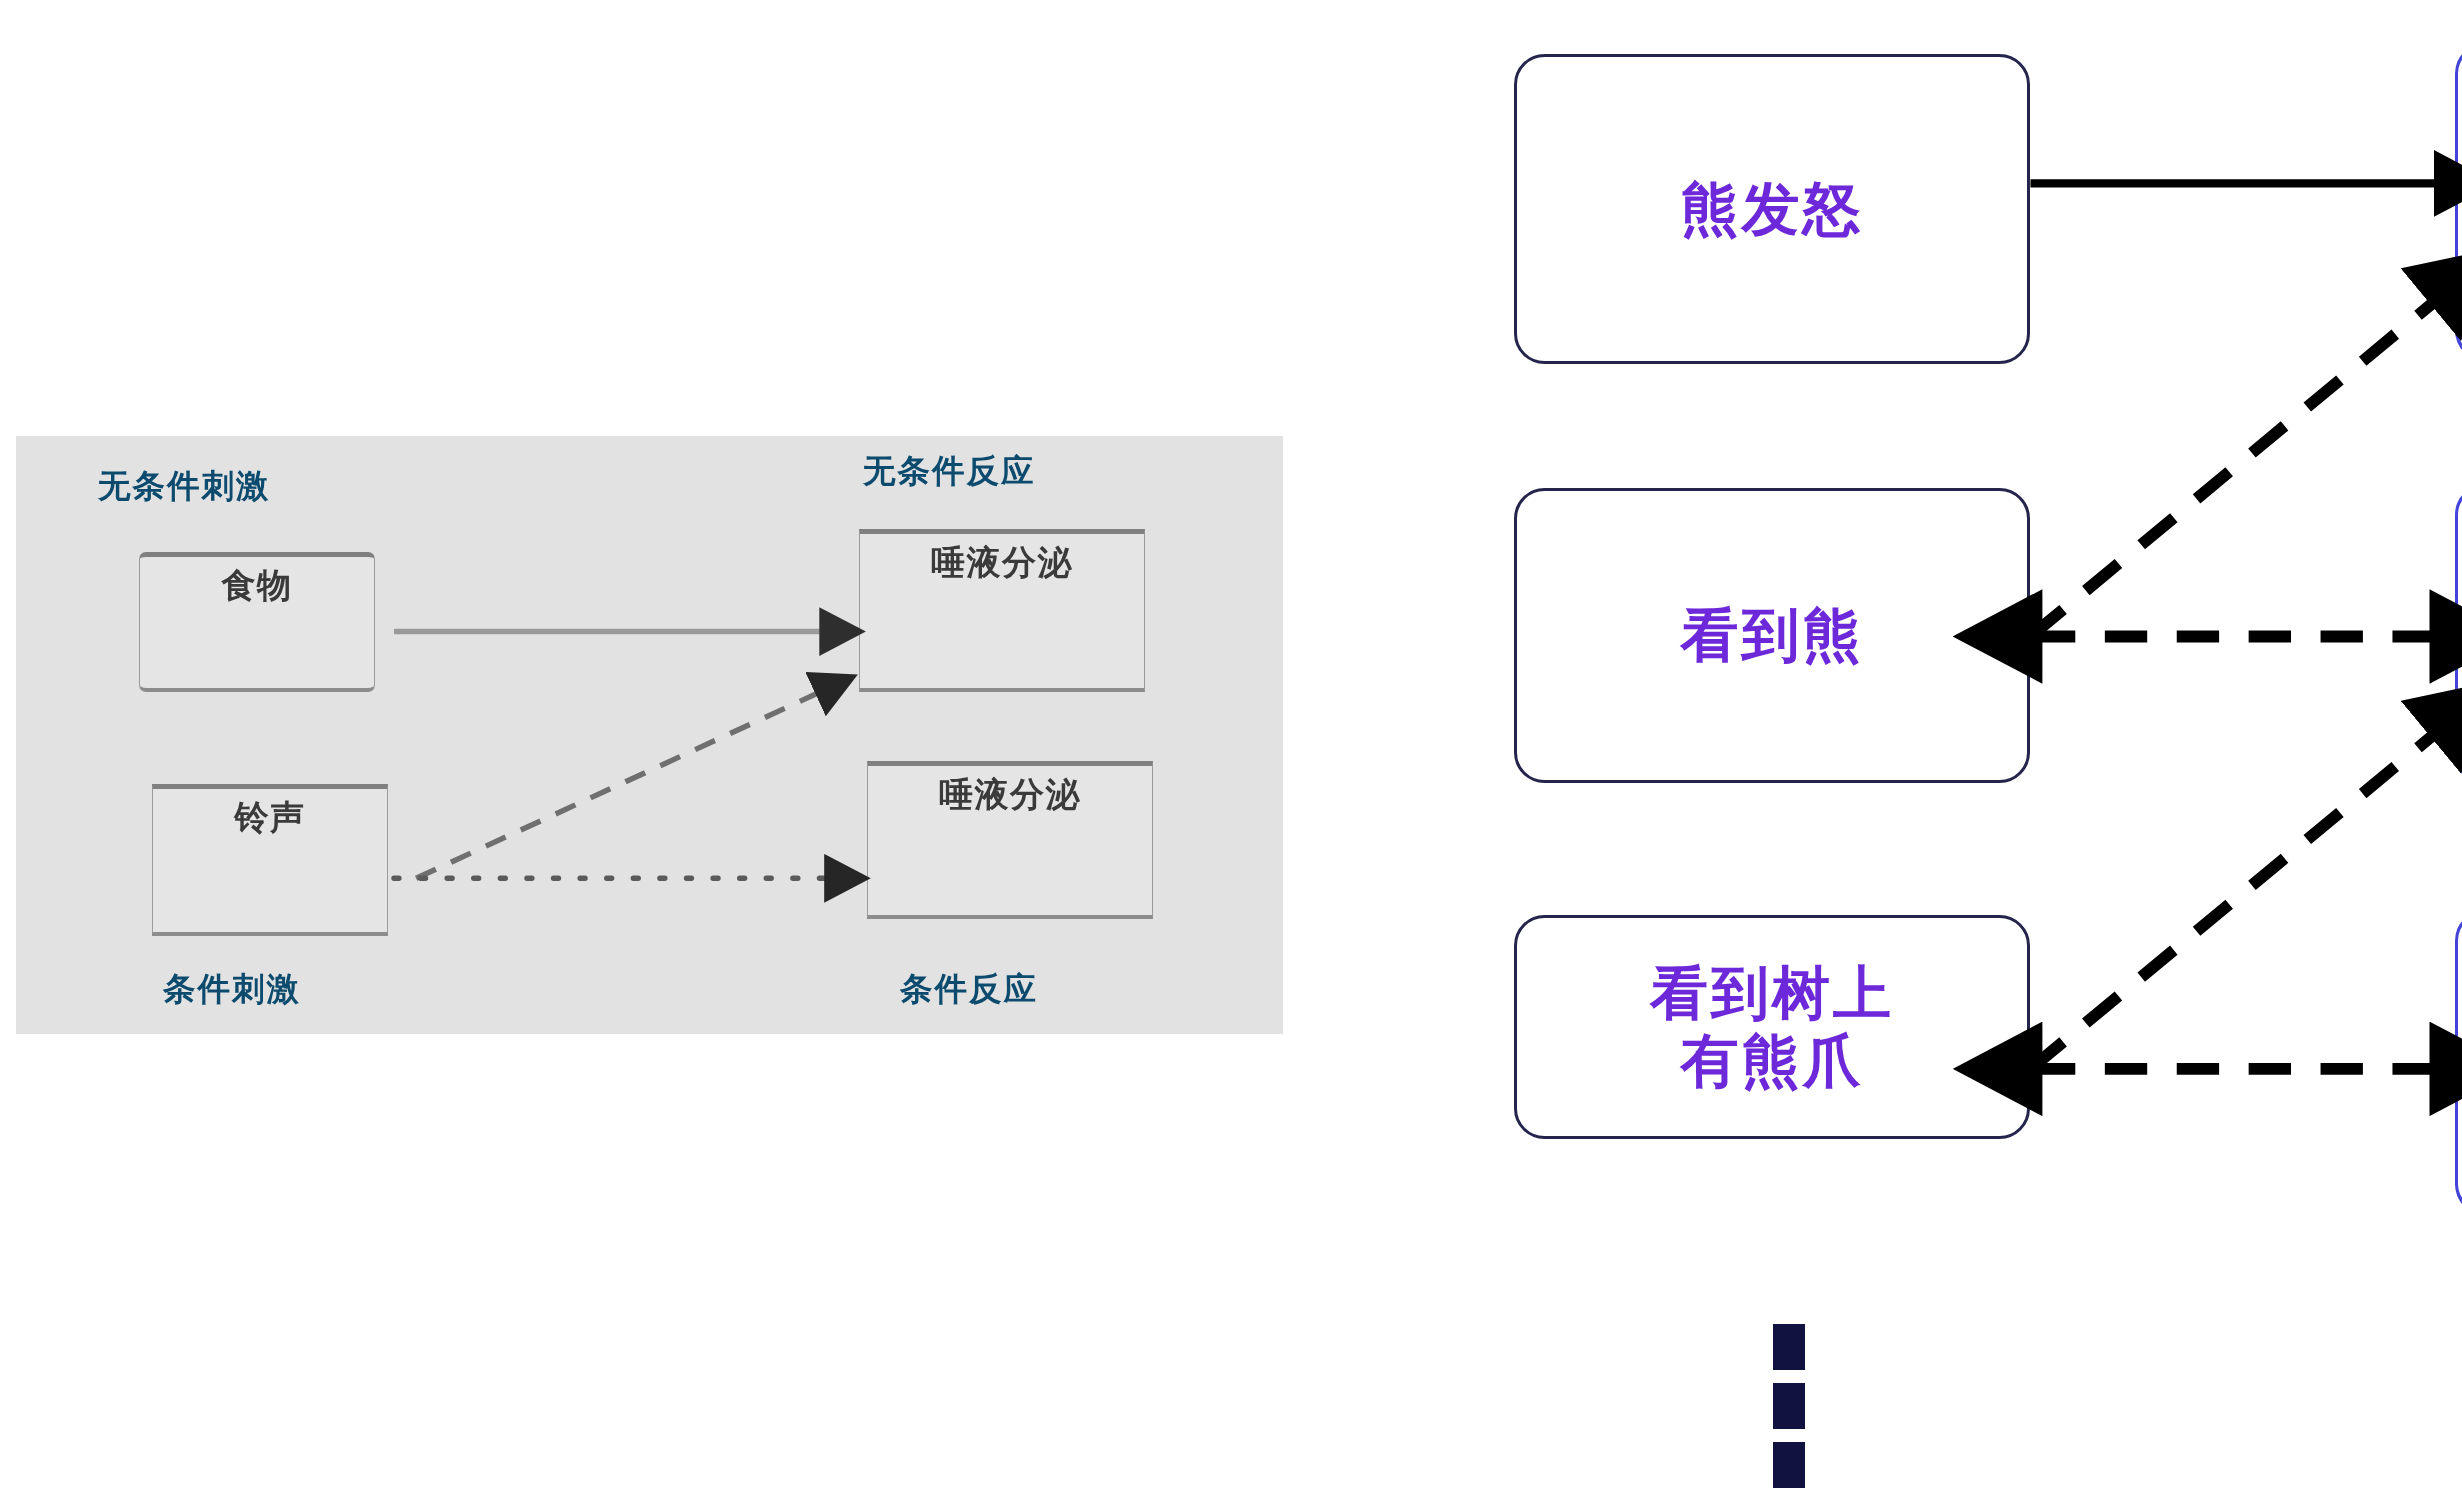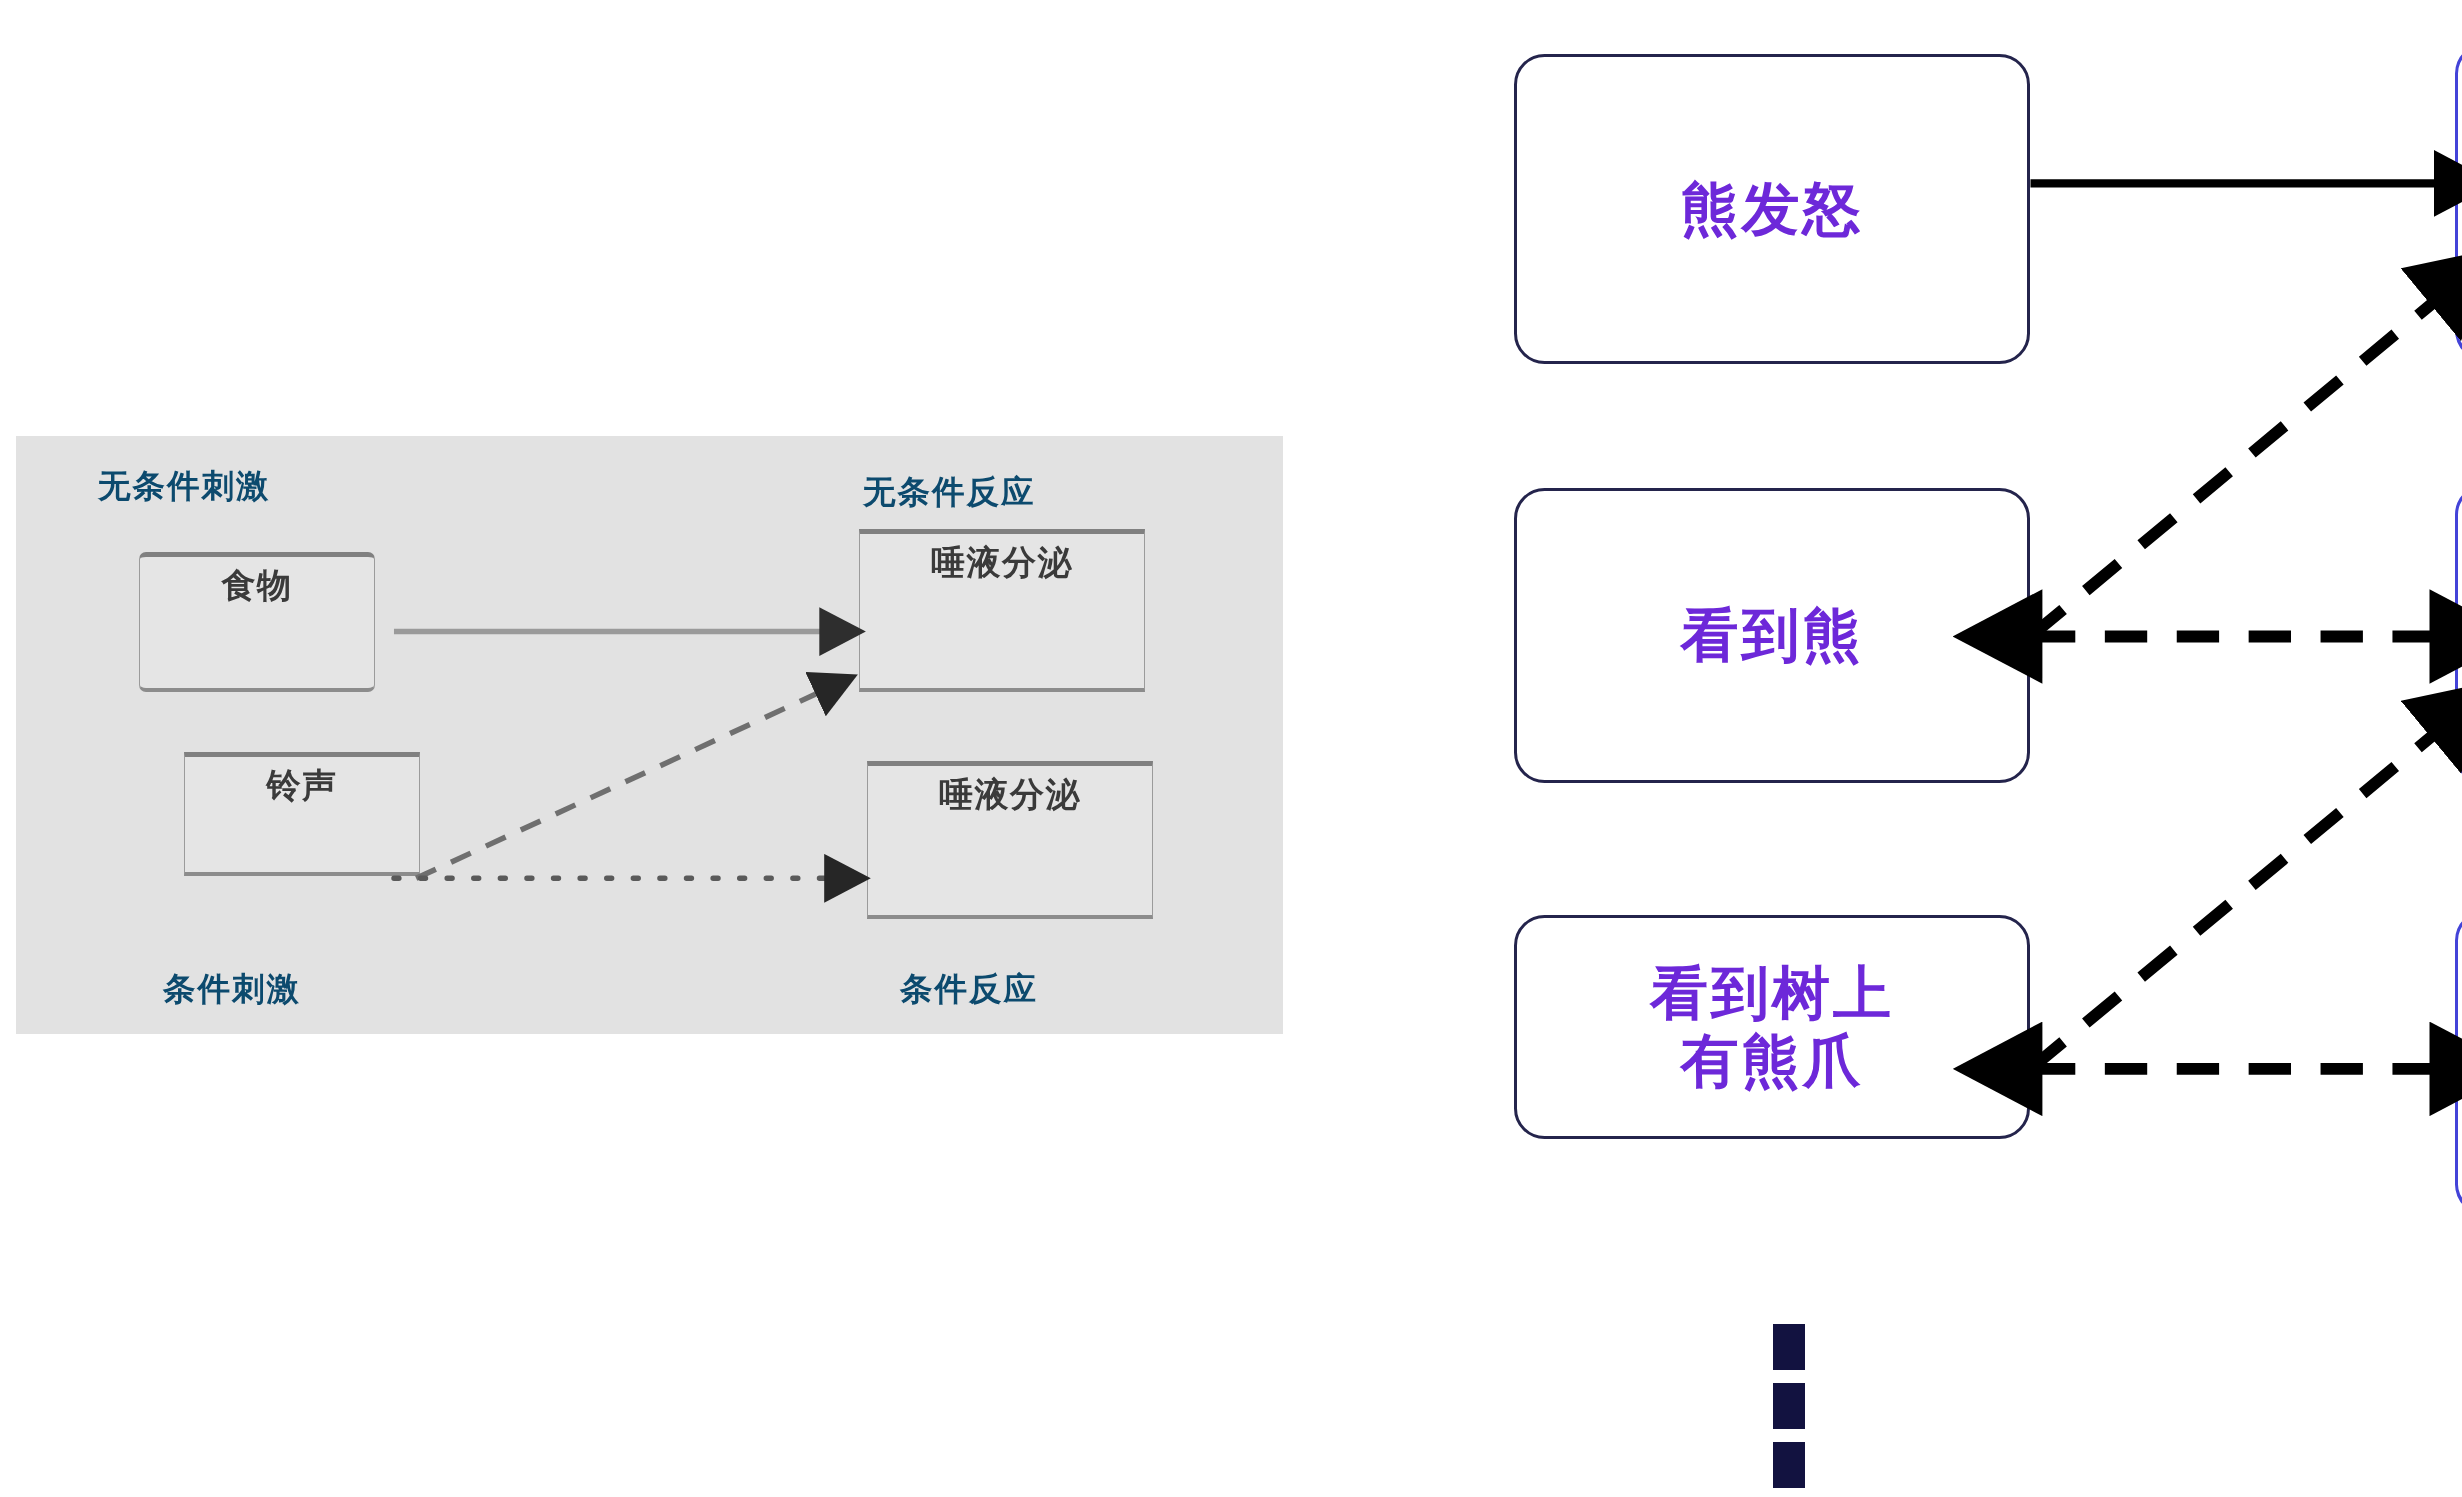--- a/index.html
+++ b/index.html
@@ -6,32 +6,32 @@
   body{width:3306px;height:1498px;position:relative;overflow:hidden;
        font-family:"Liberation Sans","DejaVu Sans",sans-serif;}
   .canvas{position:absolute;left:0;top:0;width:3306px;height:1498px;background:#fff;}
 
   
   .cc-panel{position:absolute;left:16.3px;top:436px;width:1267px;height:598px;
             background:#e2e2e2;}
   .cc-label{position:absolute;color:#0c4a6e;font-size:32.5px;line-height:1;
             letter-spacing:2px;white-space:nowrap;font-weight:600;}
   .cc-lbl-ucs{left:98px;top:470px;}
-  .cc-lbl-ucr{left:863px;top:476px;}
+  .cc-lbl-ucr{left:863px;top:455px;}
   .cc-lbl-cs {left:118px;top:973px;margin-left:45px;}
   .cc-lbl-cr {left:900px;top:973px;font-family:Liberation Serif, serif;}
 
   .cc-box{position:absolute;background:#e5e5e5;border:1.5px solid #9b9b9b;
           border-top:5.4px solid #808080;border-bottom:4.4px solid #8c8c8c;
           box-sizing:border-box;display:flex;align-items:flex-start;
           justify-content:center;}
   .cc-box span{color:#3a3a3a;font-size:34px;line-height:1;letter-spacing:1.5px;
                padding-top:10.8px;white-space:nowrap;font-weight:600;}
   .cc-food    {left:139px; top:552px;width:236px;height:140px;border-radius:7px;}
-  .cc-bell    {left:152px; top:752px;width:236px;height:124px;margin-left:32px;}
+  .cc-bell    {left:152px; top:784px;width:236px;height:152px;}
   .cc-saliva1 {left:859px;top:529px;width:286px;height:163px;}
   .cc-saliva2 {left:867px;top:761px;width:286px;height:158px;}
 
   .cc-svg{position:absolute;left:0;top:0;width:3306px;height:1498px;
           pointer-events:none;}
 
   
   .rl-box{position:absolute;background:#fff;box-sizing:border-box;
           border-radius:30.5px;display:flex;align-items:center;
           justify-content:center;text-align:center;}

